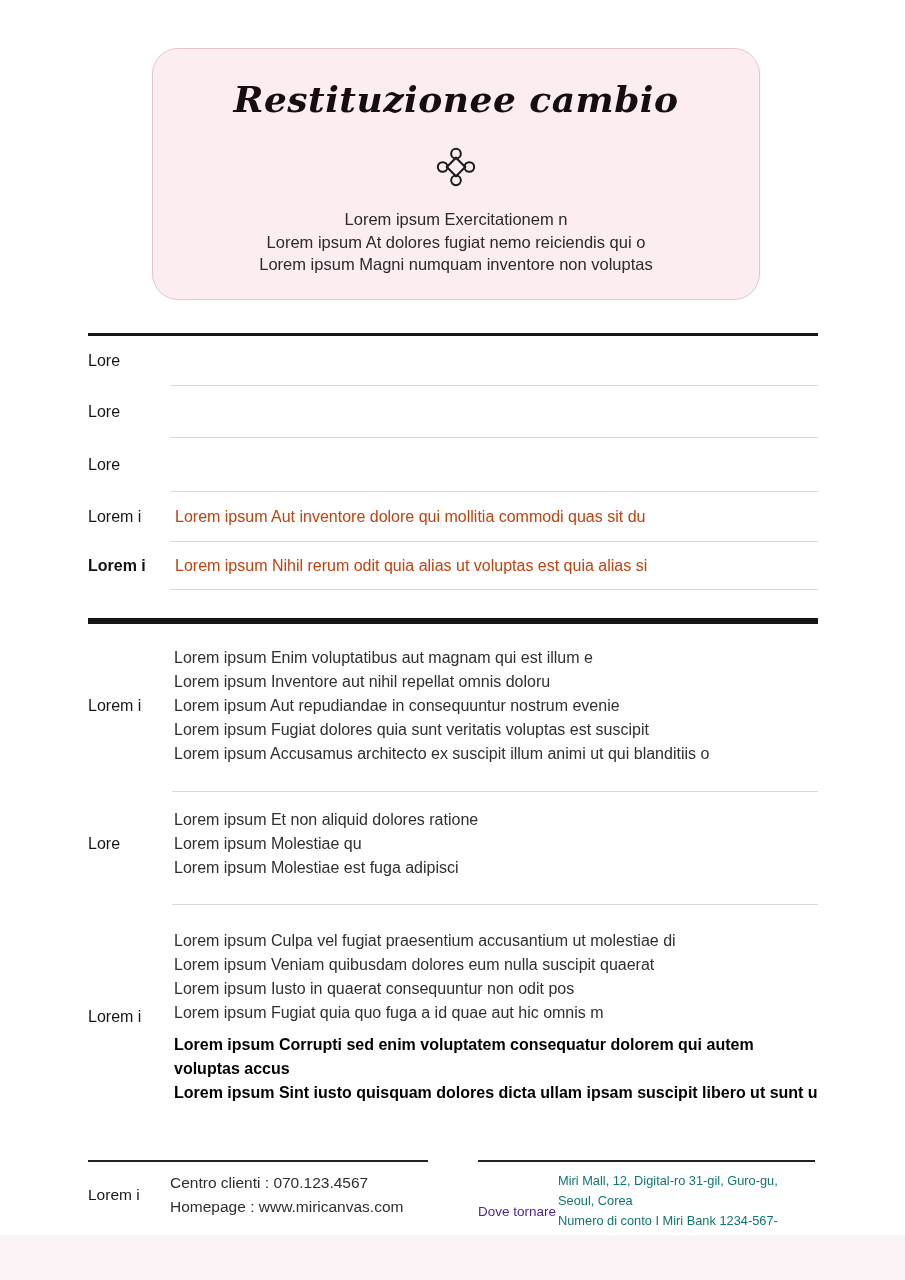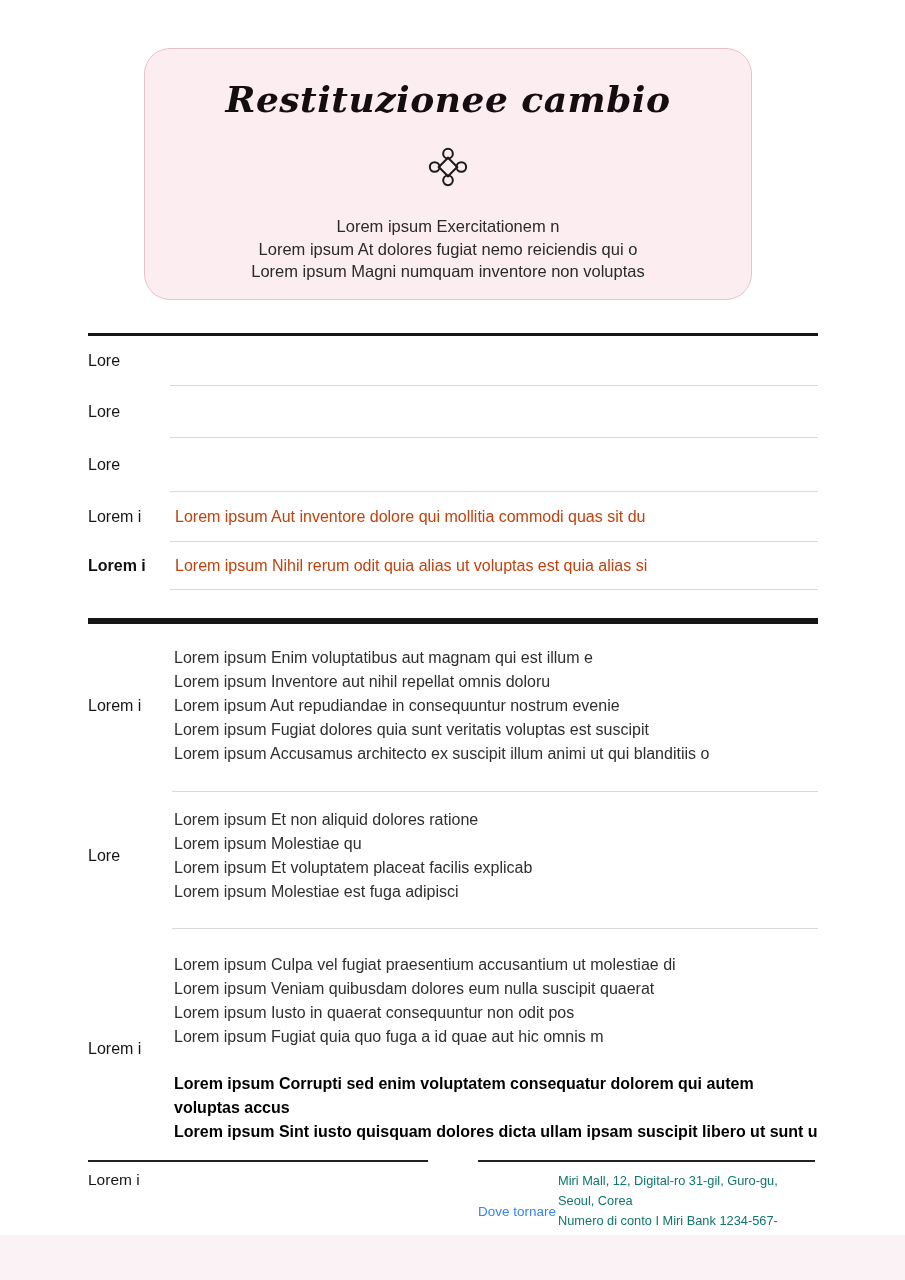--- a/index.html
+++ b/index.html
@@ -6,21 +6,21 @@
   body{
     width:905px;height:1280px;
     background:#ffffff;
     font-family:"Liberation Sans","DejaVu Sans",sans-serif;
     position:relative;
     overflow:hidden;
     color:#2f2f2f;
   }
   
   .hero{
-    position:absolute;left:144px;top:48px;
+    position:absolute;left:152px;top:48px;
     width:608px;height:252px;
     box-sizing:border-box;
     background:#fcedf1;
     border:1.5px solid #e5c4cc;
     border-radius:26px;
     text-align:center;
   }
   .hero-title{
     margin-top:28px;
     font-family:"DejaVu Serif","Liberation Serif",serif;
@@ -30,21 +30,21 @@
     line-height:44px;
     color:#150d10;
     letter-spacing:.5px;
   }
   .hero-ornament{
     margin-top:22px;
     height:48px;
     display:flex;align-items:center;justify-content:center;
   }
   .hero-lines{
-    margin-top:24px;
+    margin-top:17px;
     font-size:16.5px;
     line-height:22.5px;
     color:#2a2a2a;
   }
   
   .policy-table{
     position:absolute;left:88px;top:333px;width:730px;
     border-top:3px solid #161616;
     border-bottom:3px solid #161616;
     box-sizing:border-box;
@@ -85,38 +85,38 @@
     width:86px;flex:0 0 86px;
     font-size:16px;color:#161616;
   }
   .d-lines{flex:1;}
   .d-line{
     font-size:16px;line-height:24px;color:#2f2f2f;
   }
   .pbA{padding:25px 0 26px 0;}
   .pbB{padding:16px 0 25px 0;}
   .pbC{padding:24px 0 8px 0;}
-  .d-bold-group{margin-top:23px;}
+  .d-bold-group{margin-top:8px;}
   .d-line.bold{font-weight:700;color:#000000;}
   
   .footer-col{
     position:absolute;top:1160px;
     border-top:2px solid #222222;
     box-sizing:border-box;
   }
   .footer-left{left:88px;width:340px;}
   .footer-right{left:478px;width:337px;}
   .f-inner{display:flex;align-items:center;padding-top:9px;}
   .f-label{
     flex:0 0 82px;width:82px;
     font-size:15.5px;color:#161616;
   }
   .f-label-right{
     flex:0 0 80px;width:80px;
-    font-size:13.5px;color:#3b82f6;
+    font-size:13.5px;color:#4c1d95;
   }
   .f-lines-left .f-line{font-size:15.5px;line-height:24px;color:#2e2e2e;}
   .f-lines-right .f-line{font-size:12.8px;line-height:20px;color:#0f766e;}
   
   .bottom-strip{
     position:absolute;left:0;bottom:0;width:905px;height:45px;
     background:#faf2f4;
   }
   svg{display:block;}
 </style>
@@ -179,21 +179,20 @@
       <div class="d-line">Lorem ipsum Fugiat dolores quia sunt veritatis voluptas est suscipit</div>
       <div class="d-line">Lorem ipsum Accusamus architecto ex suscipit illum animi ut qui blanditiis o</div>
     </div>
   </div>
 
   <div class="d-block sep pbB">
     <div class="d-label">Lore</div>
     <div class="d-lines">
       <div class="d-line">Lorem ipsum Et non aliquid dolores ratione</div>
       <div class="d-line">Lorem ipsum Molestiae qu</div>
-      <div class="d-line">Lorem ipsum Et voluptatem placeat facilis explicab</div>
       <div class="d-line">Lorem ipsum Molestiae est fuga adipisci</div>
     </div>
   </div>
 
   <div class="d-block pbC">
     <div class="d-label">Lorem i</div>
     <div class="d-lines">
       <div class="d-line">Lorem ipsum Culpa vel fugiat praesentium accusantium ut molestiae di</div>
       <div class="d-line">Lorem ipsum Veniam quibusdam dolores eum nulla suscipit quaerat</div>
       <div class="d-line">Lorem ipsum Iusto in quaerat consequuntur non odit pos</div>
@@ -203,20 +202,24 @@
         <div class="d-line bold">Lorem ipsum Sint iusto quisquam dolores dicta ullam ipsam suscipit libero ut sunt u</div>
       </div>
     </div>
   </div>
 
 </div>
 
 <div class="footer-col footer-left">
   <div class="f-inner">
     <div class="f-label">Lorem i</div>
+    <div class="f-lines-left">
+      <div class="f-line">Centro clienti : 070.123.4567</div>
+      <div class="f-line">Homepage : www.miricanvas.com</div>
+    </div>
   </div>
 </div>
 
 <div class="footer-col footer-right">
   <div class="f-inner">
     <div class="f-label-right">Dove tornare</div>
     <div class="f-lines-right">
       <div class="f-line">Miri Mall, 12, Digital-ro 31-gil, Guro-gu, Seoul, Corea</div>
       <div class="f-line">Numero di conto I Miri Bank 1234-567-891234</div>
     </div>

